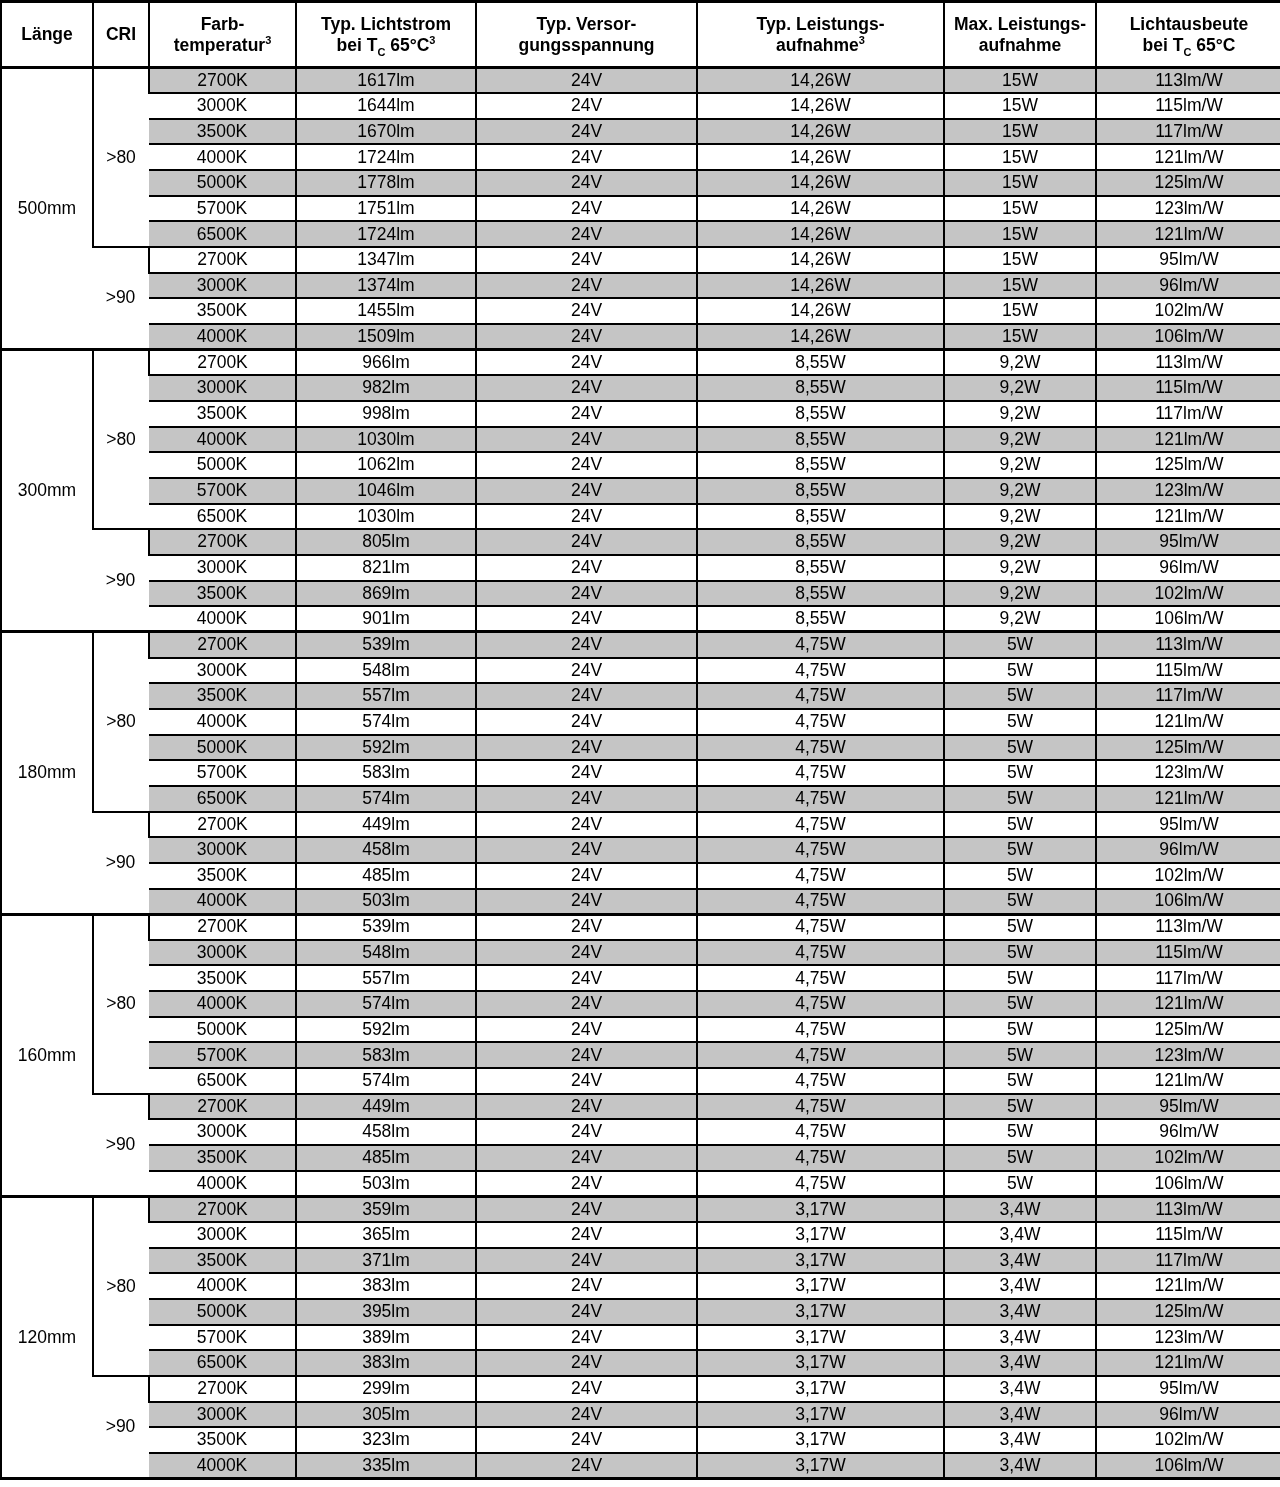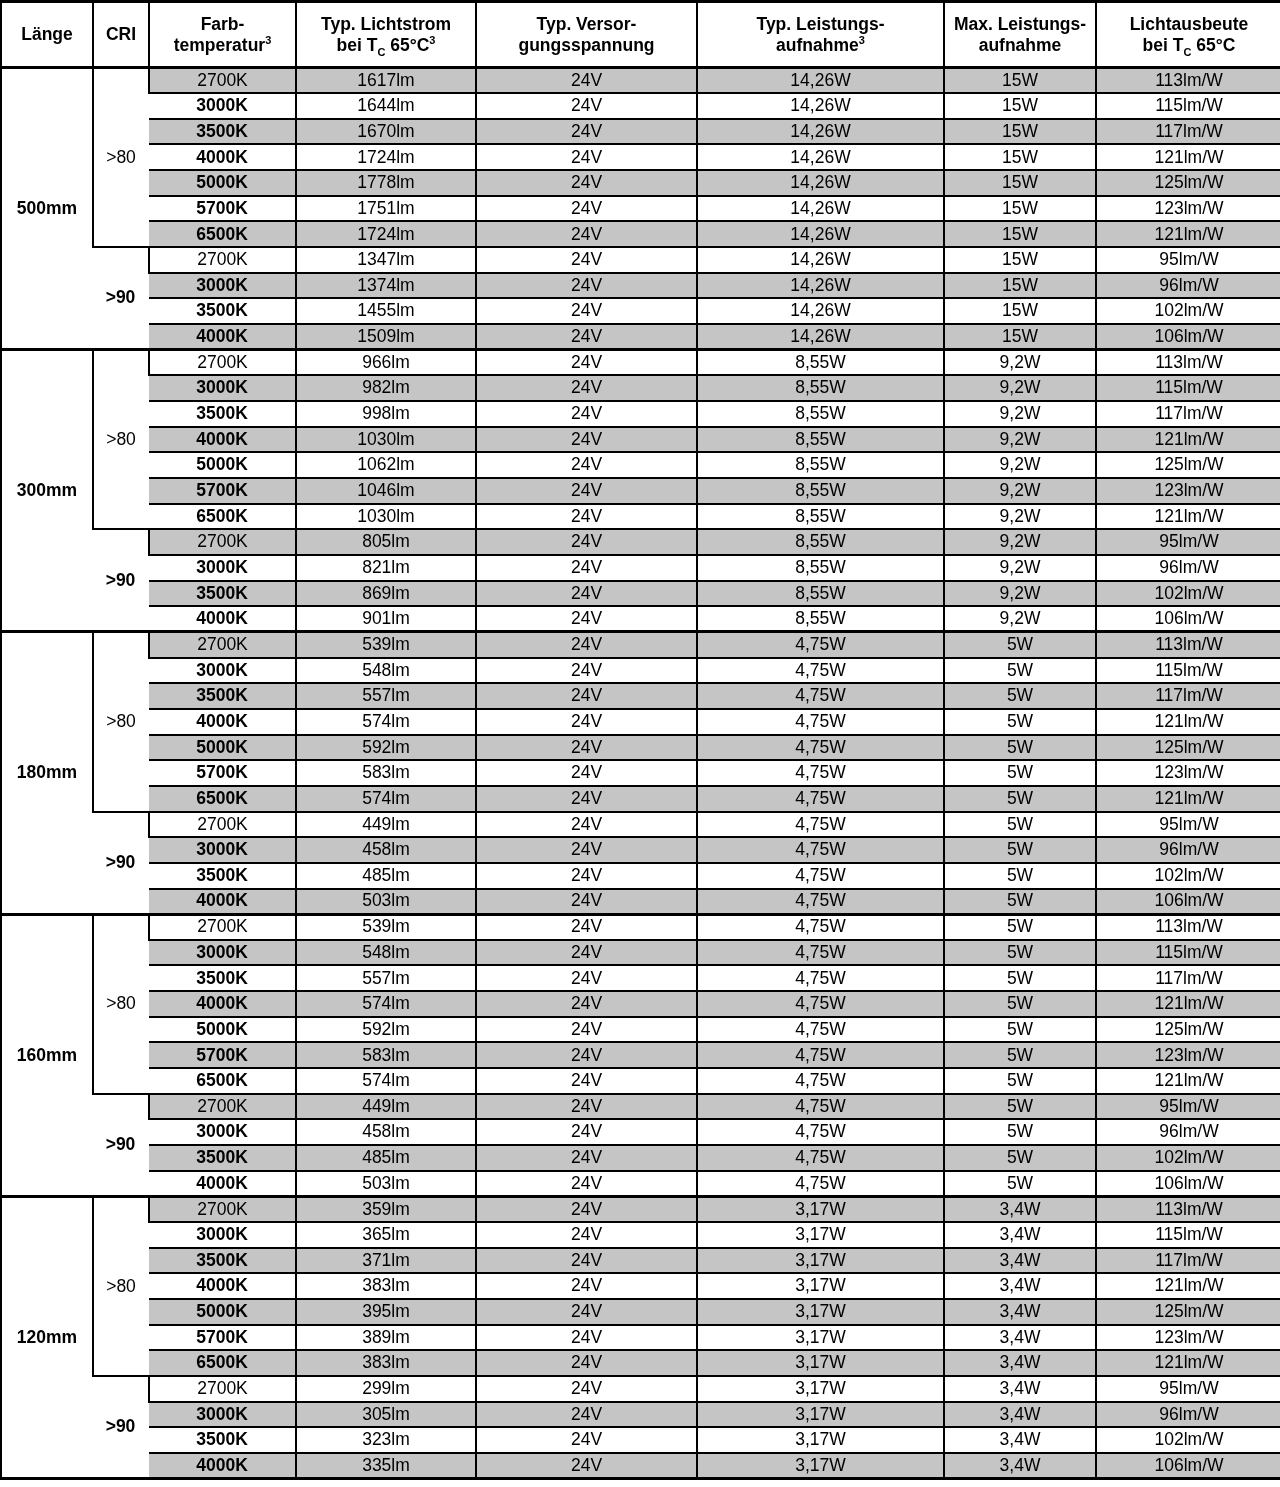--- a/index.html
+++ b/index.html
@@ -44,21 +44,21 @@
     text-align: center;
     vertical-align: middle;
     font-size: 17.5px;
     line-height: 1;
     border-left: 2px solid #000;
     padding: 0;
     background: #ffffff;
     overflow: hidden;
     white-space: nowrap;
   }
-  td:first-child { border-left: none; font-weight: bold; }
+  td:first-child { border-left: none; }
   td.data { border-top: 2px solid #000; }
   td.cri-cell { border-top: 2px solid #000; text-align: center; }
   td.laenge-cell { border-top: none; }
   tr.group-start td { border-top: 3px solid #000; }
   td.shade { background: #c5c5c5; }
 </style>
 </head>
 <body>
 
 <div class="page">

